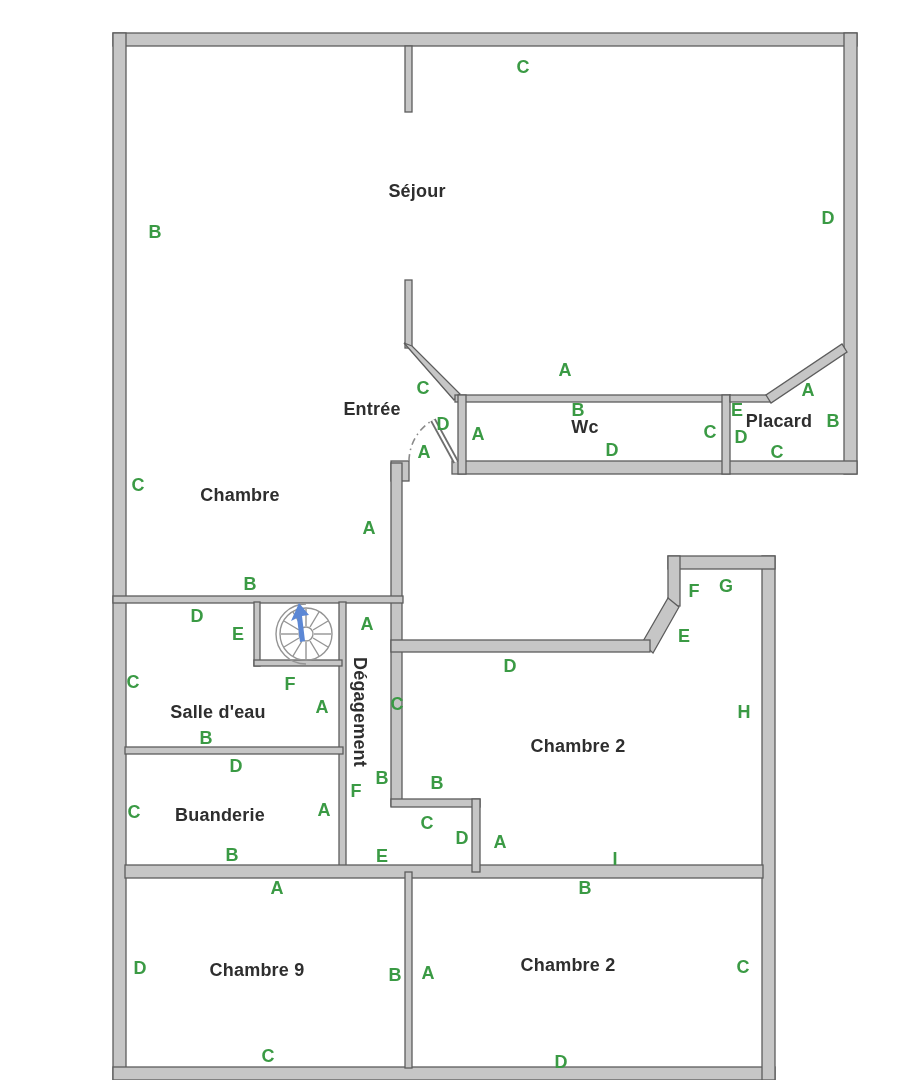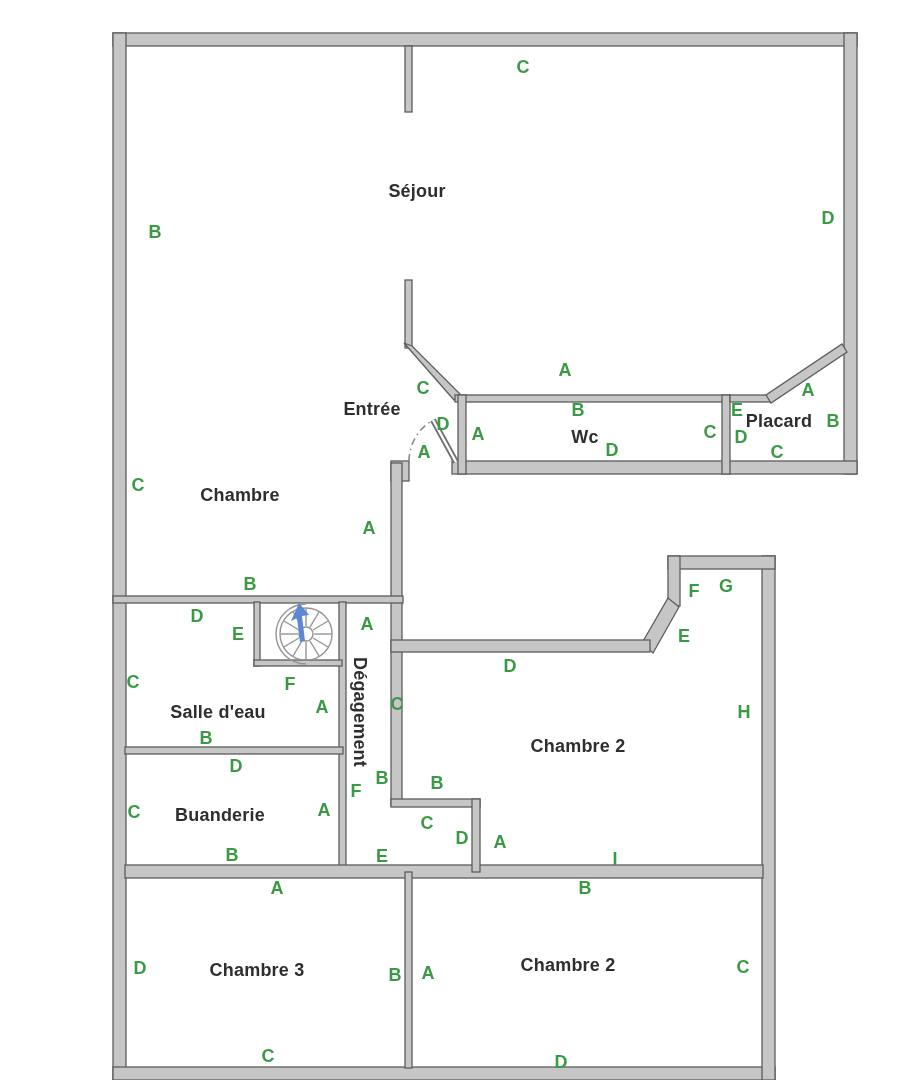--- a/index.html
+++ b/index.html
@@ -77,29 +77,29 @@
       <line class="stair" x1="302" y1="627" x2="293" y2="612"></line>
       <line class="stair" x1="306" y1="626" x2="306" y2="609"></line>
       <line class="stair" x1="310" y1="627" x2="319" y2="612"></line>
       <line class="stair" x1="313" y1="630" x2="328" y2="621"></line>
       <path d="M 300 642 L 297 618 L 291 621 L 299 603 L 309 615 L 302 616 L 305 641 Z" fill="var(--stairs_arrow)" stroke="none"></path>
     </g>
   </svg>
 
   <div class="room" style="left:417px;top:191px">Séjour</div>
   <div class="room" style="left:372px;top:409px">Entrée</div>
-  <div class="room" style="left:585px;top:437px">Wc</div>
+  <div class="room" style="left:585px;top:427px">Wc</div>
   <div class="room" style="left:779px;top:421px">Placard</div>
   <div class="room" style="left:240px;top:495px">Chambre</div>
   <div class="room" style="left:218px;top:712px">Salle d'eau</div>
   <div class="room vertical" style="left:360px;top:712px">Dégagement</div>
   <div class="room" style="left:220px;top:815px">Buanderie</div>
   <div class="room" style="left:578px;top:746px">Chambre 2</div>
   <div class="room" style="left:568px;top:965px">Chambre 2</div>
-  <div class="room" style="left:257px;top:970px">Chambre 3</div>
+  <div class="room" style="left:257px;top:970px">Chambre 9</div>
 
   <div class="mark" style="left:523px;top:67px">C</div>
   <div class="mark" style="left:155px;top:232px">B</div>
   <div class="mark" style="left:828px;top:218px">D</div>
   <div class="mark" style="left:565px;top:370px">A</div>
   <div class="mark" style="left:423px;top:388px">C</div>
   <div class="mark" style="left:808px;top:390px">A</div>
   <div class="mark" style="left:578px;top:410px">B</div>
   <div class="mark" style="left:737px;top:410px">E</div>
   <div class="mark" style="left:833px;top:421px">B</div>

